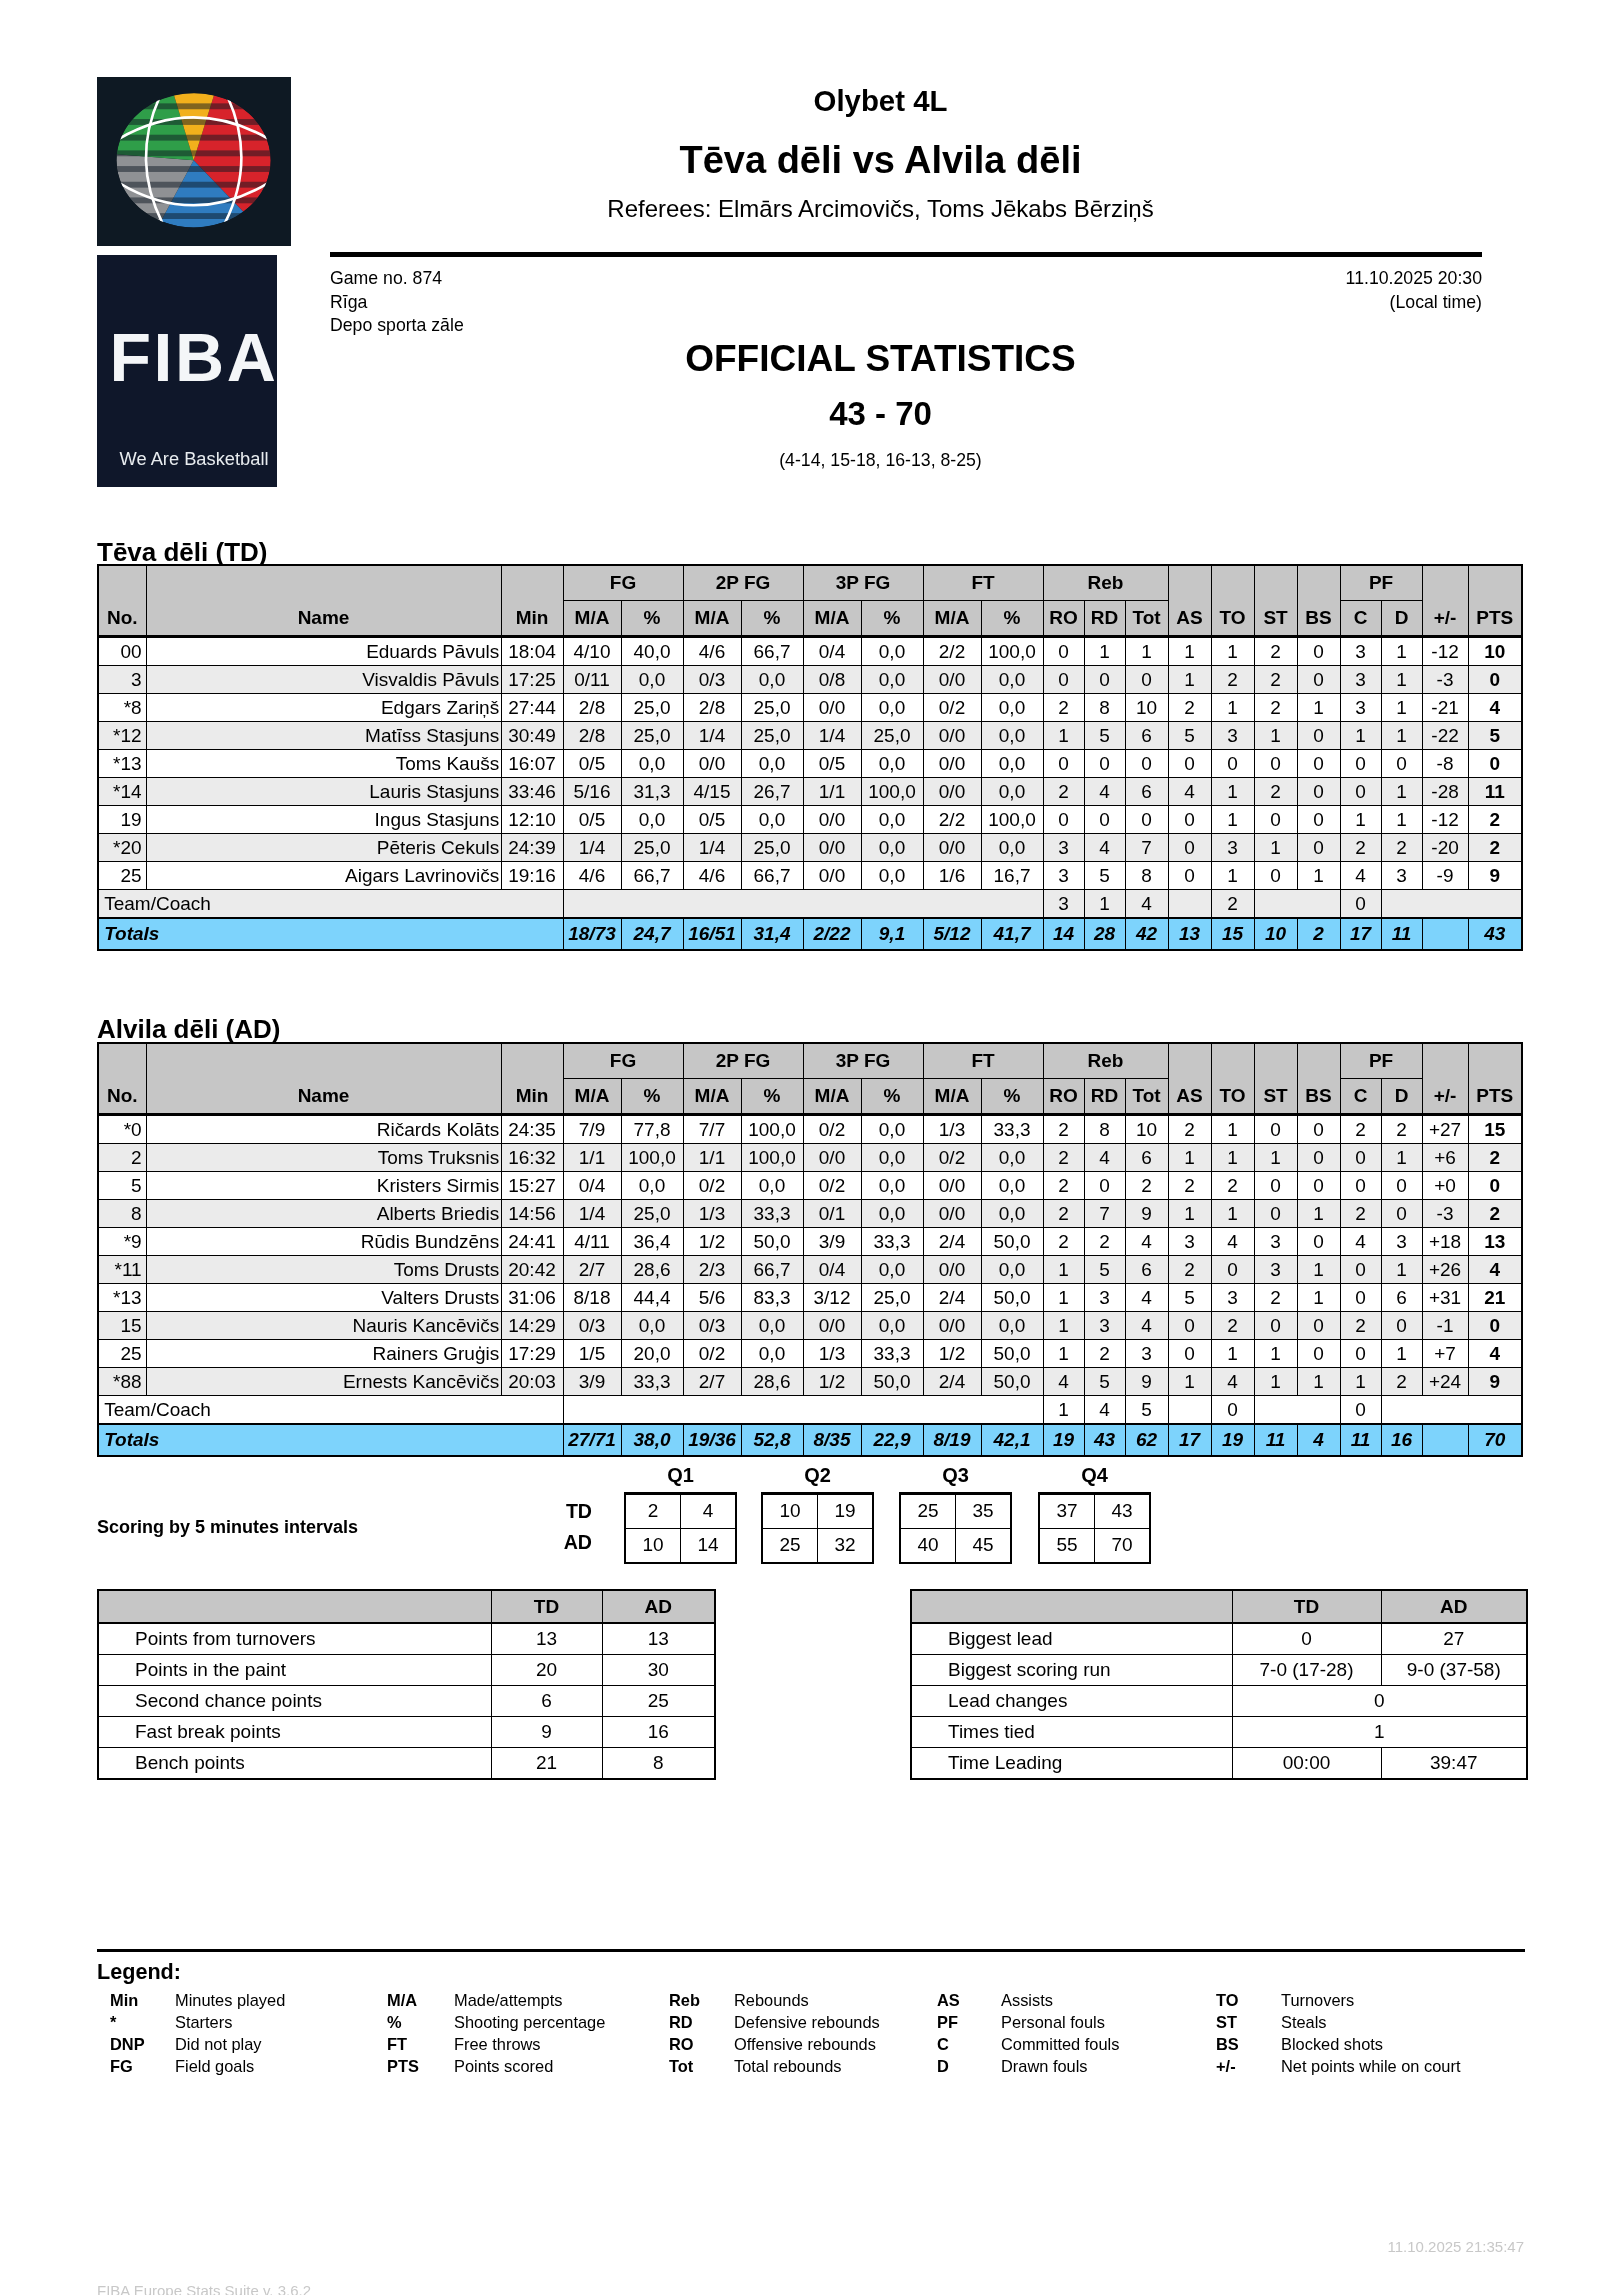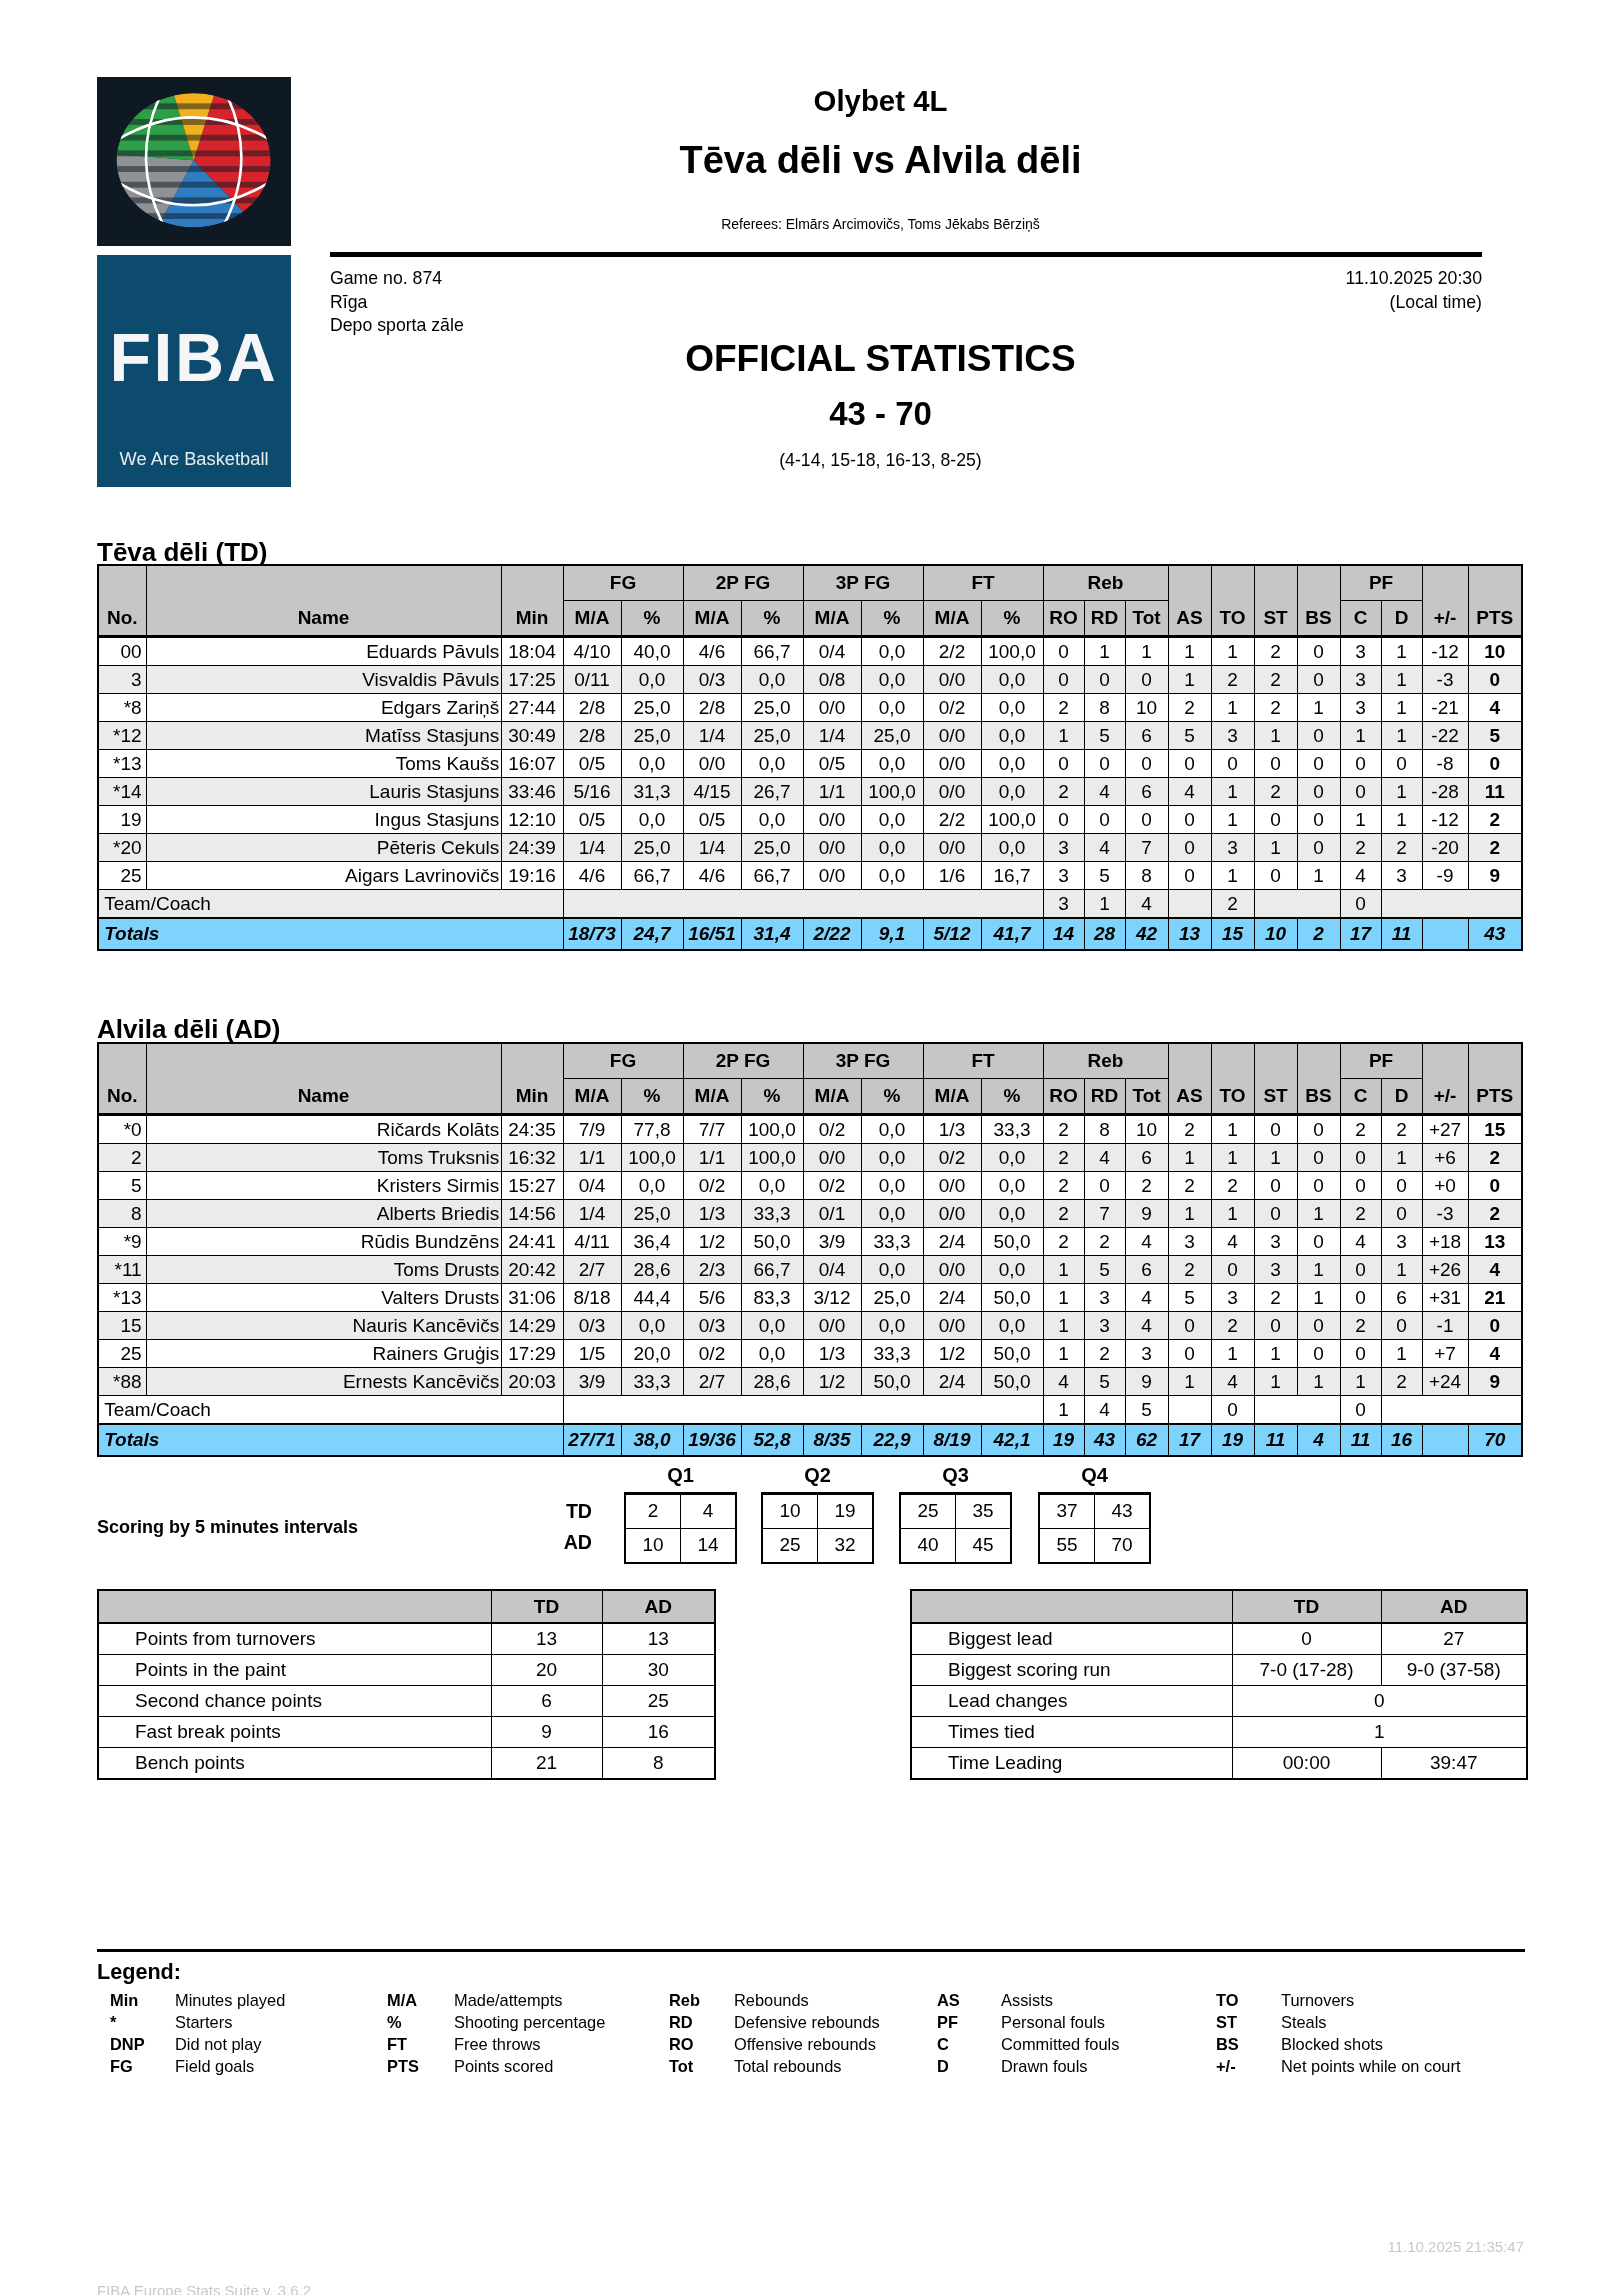--- a/index.html
+++ b/index.html
@@ -1,30 +1,30 @@
 <!DOCTYPE html>
 <html style="font-size:10.5px"><head>
 <meta charset="utf-8">
 <style>
   html,body{margin:0;padding:0;background:#fff;}
   body{width:1622px;height:2295px;position:relative;font-family:"Liberation Sans",sans-serif;color:#000;}
   #page{position:absolute;left:0;top:0;width:1622px;height:2295px;background:#fff;overflow:hidden;}
 
   
   .logo-globe{position:absolute;left:97px;top:77px;width:194px;height:169px;background:#0e1923;}
-  .logo-fiba{position:absolute;left:97px;top:255px;width:194px;height:232px;background:#0c4a6e;}
+  .logo-fiba{position:absolute;left:97px;top:255px;width:180px;height:232px;background:#0f172a;}
   .fiba-word{position:absolute;left:0;top:63px;width:194px;text-align:center;color:#f4f6f8;
              font-size:68px;font-weight:bold;letter-spacing:2.6px;}
   .fiba-tag{position:absolute;left:0;bottom:17px;width:194px;text-align:center;color:#e8ecef;font-size:18.3px;}
 
   
   .hdr-center{position:absolute;left:236px;top:0;width:1289px;text-align:center;}
   .competition{position:absolute;left:0;top:84px;width:100%;font-size:29.4px;font-weight:bold;}
   .matchup{position:absolute;left:0;top:139px;width:100%;font-size:38px;font-weight:bold;}
-  .referees{position:absolute;left:0;top:216px;width:100%;font-size:14px;}
+  .referees{position:absolute;left:0;top:195px;width:100%;font-size:24px;}
   .rule{position:absolute;left:330px;top:252px;width:1152px;height:5.2px;background:#000;}
   .game-info{position:absolute;left:330px;top:267px;font-size:17.7px;line-height:23.6px;}
   .game-date{position:absolute;left:828px;top:267px;width:654px;text-align:right;font-size:17.7px;line-height:23.6px;}
   .official{position:absolute;left:236px;top:338px;width:1289px;text-align:center;font-size:37px;font-weight:bold;}
   .score{position:absolute;left:236px;top:395px;width:1289px;text-align:center;font-size:33px;font-weight:bold;}
   .qline{position:absolute;left:236px;top:450px;width:1289px;text-align:center;font-size:17.7px;}
 
   
   .team-title{position:absolute;left:97px;font-size:26px;font-weight:bold;}
   .ptable{position:absolute;left:97px;width:1419px;border-collapse:collapse;table-layout:fixed;

